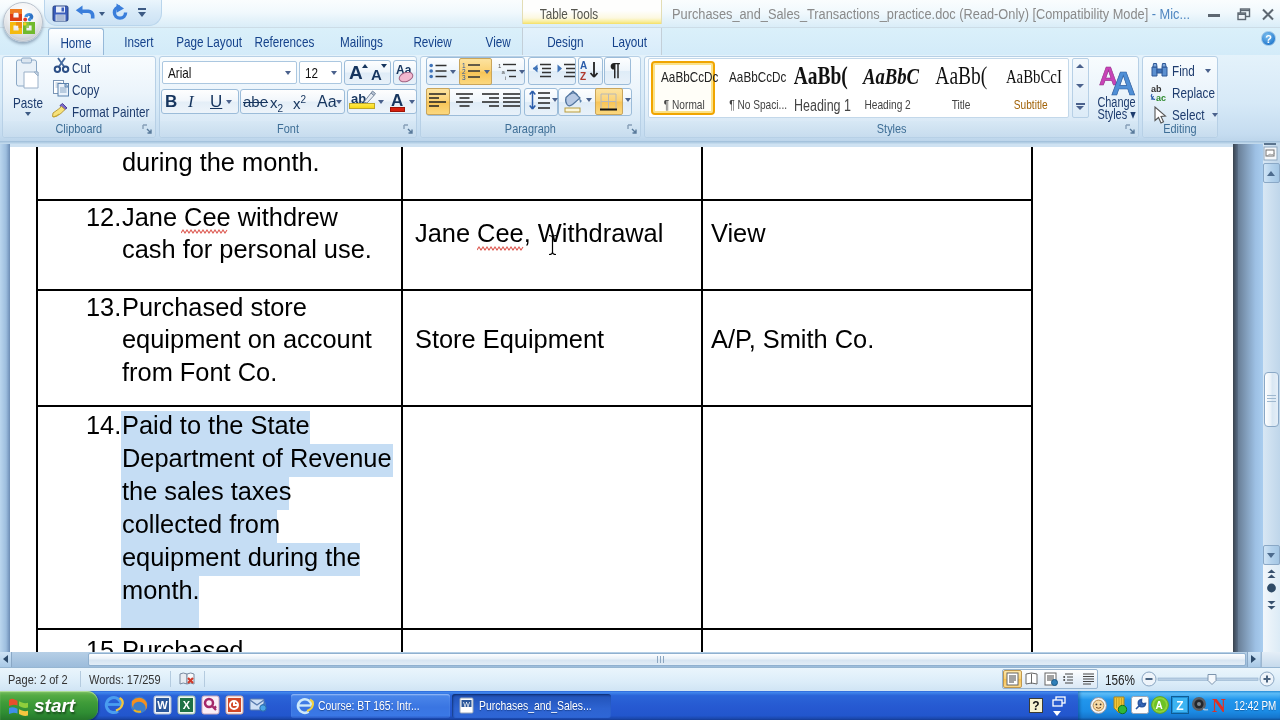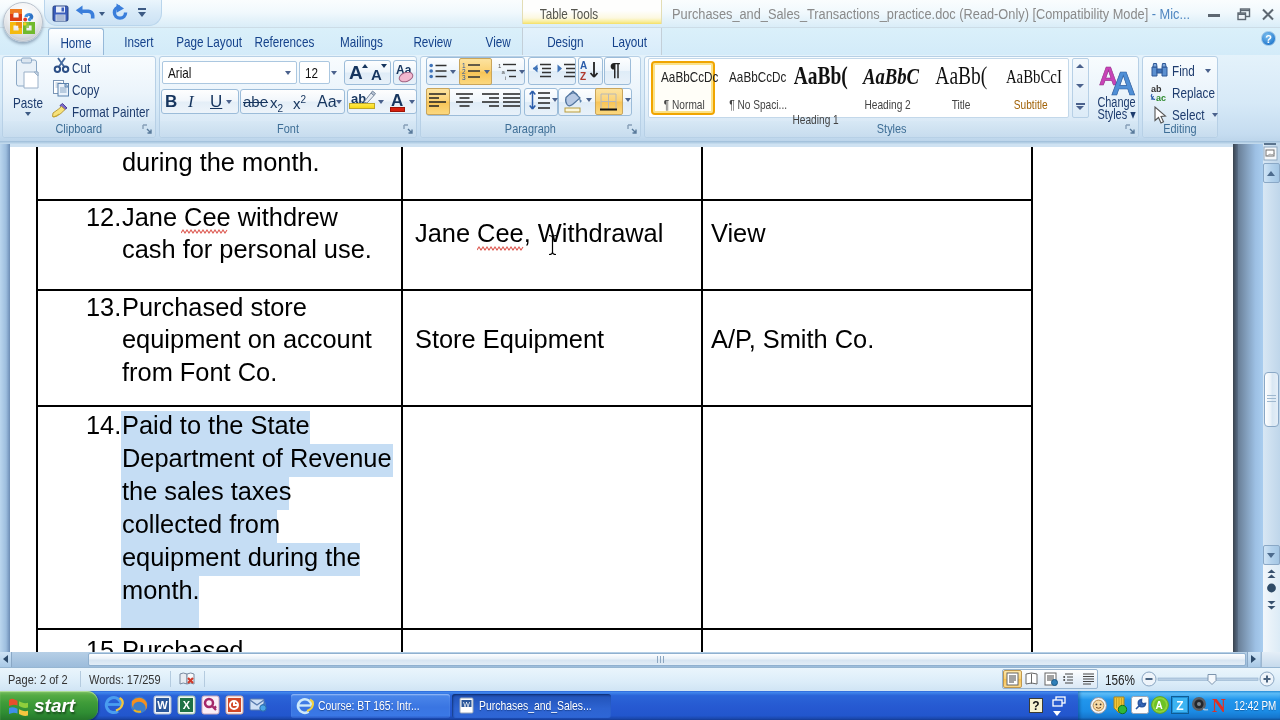--- a/index.html
+++ b/index.html
@@ -186,21 +186,21 @@
   <div class="rbtn-label" style="left:72px;top:81px;"><i class="cond" style="transform-origin:0 0;">Copy</i></div>
   <svg class="abs" style="left:51px;top:101px;" width="19" height="19" viewBox="0 0 19 19">
     <path d="M11.5 2.5 l4.5 4.5 l-3 2 l-4 -4.5 Z" fill="#7b68c9" stroke="#4d3f96"></path>
     <path d="M2 12 Q8 8 10.5 5.5 l3.5 3 Q10 13 6 15 Q3 16.5 1.5 15.5 Z" fill="#f7e27a" stroke="#b89b3e"></path>
     <path d="M2 16 q4 -1 6 -3" stroke="#caa92f" fill="none"></path>
   </svg>
   <div class="rbtn-label" style="left:72px;top:103px;"><i class="cond" style="transform-origin:0 0;">Format Painter</i></div>
 
   <div class="combo" style="left:162px;width:135px;"><i class="cond" style="transform-origin:0 0;">Arial</i></div>
   <div class="abs dd" style="left:285px;top:71px;border-top-color:#4a618c;"></div>
-  <div class="combo" style="left:299px;width:31px;"><i class="cond" style="transform-origin:0 0;">12</i></div>
+  <div class="combo" style="left:299px;width:43px;"><i class="cond" style="transform-origin:0 0;">12</i></div>
   <div class="abs dd" style="left:331px;top:71px;border-top-color:#4a618c;"></div>
   <div class="btnbox" style="left:344px;top:60px;width:47px;height:25px;"></div>
   <div class="abs" style="left:349px;top:62px;font-size:19px;font-weight:bold;color:#16355e;">A</div>
   <div class="abs dd" style="left:362px;top:64px;border-top:none;border-bottom:4px solid #16355e;"></div>
   <div class="abs" style="left:371px;top:66px;font-size:15px;font-weight:bold;color:#16355e;">A</div>
   <div class="abs dd" style="left:381px;top:64px;border-top:4px solid #16355e;"></div>
   <div class="btnbox" style="left:393px;top:60px;width:24px;height:25px;"></div>
   <div class="abs" style="left:396px;top:63px;font-size:12px;font-weight:bold;color:#16355e;">Aa</div>
   <svg class="abs" style="left:398px;top:72px;" width="16" height="11" viewBox="0 0 16 11">
       <ellipse cx="8" cy="5" rx="7" ry="4.5" fill="#f3b8cf" stroke="#a06080" transform="rotate(-20 8 5)"></ellipse>
@@ -310,21 +310,21 @@
   </svg>
   <div class="abs dd" style="left:625px;top:98px;border-top-color:#4a618c;"></div>
 
   <div class="abs" style="left:648px;top:58px;width:421px;height:60px;background:#fff;border:1px solid #c3d8ea;border-radius:2px;"></div>
   <div class="abs" style="left:651px;top:61px;width:64px;height:54px;border:2px solid #f0a500;border-radius:4px;box-shadow:0 0 0 2px #fbe289 inset;background:#fffef8;"></div>
   <div class="abs sgal" style="left:653px;top:68px;width:62px;text-align:center;font-size:15px;color:#222;"><i class="cond">AaBbCcDc</i></div>
   <div class="abs sgal" style="left:653px;top:97px;width:62px;text-align:center;font-size:13px;color:#444;"><i class="cond">¶ Normal</i></div>
   <div class="abs sgal" style="left:721px;top:68px;width:62px;text-align:center;font-size:15px;color:#222;"><i class="cond">AaBbCcDc</i></div>
   <div class="abs sgal" style="left:721px;top:97px;width:62px;text-align:center;font-size:13px;color:#444;"><i class="cond">¶ No Spaci...</i></div>
   <div class="abs sgal" style="left:786px;top:62px;width:66px;text-align:center;font-size:25px;color:#111;font-family:'Liberation Serif',serif;font-weight:bold;"><i class="cond">AaBb(</i></div>
-  <div class="abs sgal" style="left:786px;top:112px;width:66px;text-align:left;font-size:13px;color:#444;"><i class="cond">Heading 1</i></div>
+  <div class="abs sgal" style="left:786px;top:97px;width:66px;text-align:right;font-size:16px;color:#444;"><i class="cond">Heading 1</i></div>
   <div class="abs sgal" style="left:855px;top:63px;width:66px;text-align:center;font-size:24px;color:#111;font-family:'Liberation Serif',serif;font-weight:bold;"><i class="cond" style="font-style:italic;">AaBbC</i></div>
   <div class="abs sgal" style="left:855px;top:97px;width:66px;text-align:center;font-size:13px;color:#444;"><i class="cond">Heading 2</i></div>
   <div class="abs sgal" style="left:928px;top:62px;width:66px;text-align:center;font-size:25px;color:#111;font-family:'Liberation Serif',serif;"><i class="cond">AaBb(</i></div>
   <div class="abs sgal" style="left:928px;top:97px;width:66px;text-align:center;font-size:13px;color:#444;"><i class="cond">Title</i></div>
   <div class="abs sgal" style="left:998px;top:66px;width:66px;text-align:center;font-size:19px;color:#111;font-family:'Liberation Serif',serif;"><i class="cond">AaBbCcI</i></div>
   <div class="abs sgal" style="left:998px;top:97px;width:66px;text-align:center;font-size:13px;color:#a16207;"><i class="cond">Subtitle</i></div>
 
   <div class="abs" style="left:1072px;top:58px;width:17px;height:60px;background:linear-gradient(#f4f9fd,#dcebf7);border:1px solid #b7d0e6;border-radius:2px;"></div>
   <div class="abs dd" style="left:1076px;top:64px;border-top:none;border-bottom:4.5px solid #4a618c;border-left-width:4px;border-right-width:4px;"></div>
   <div class="abs dd" style="left:1076px;top:84px;border-top:4.5px solid #4a618c;border-left-width:4px;border-right-width:4px;"></div>

